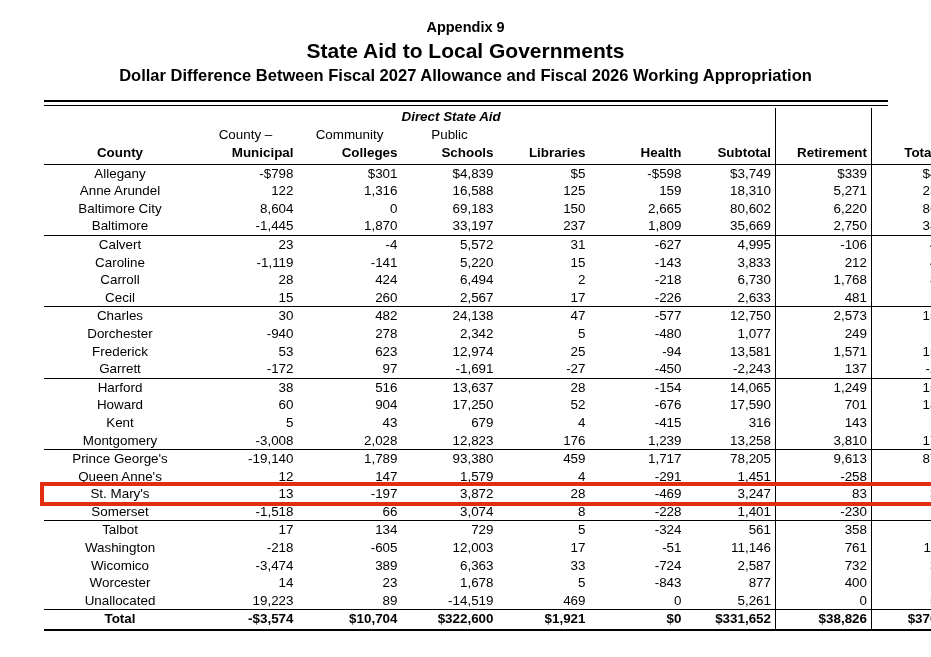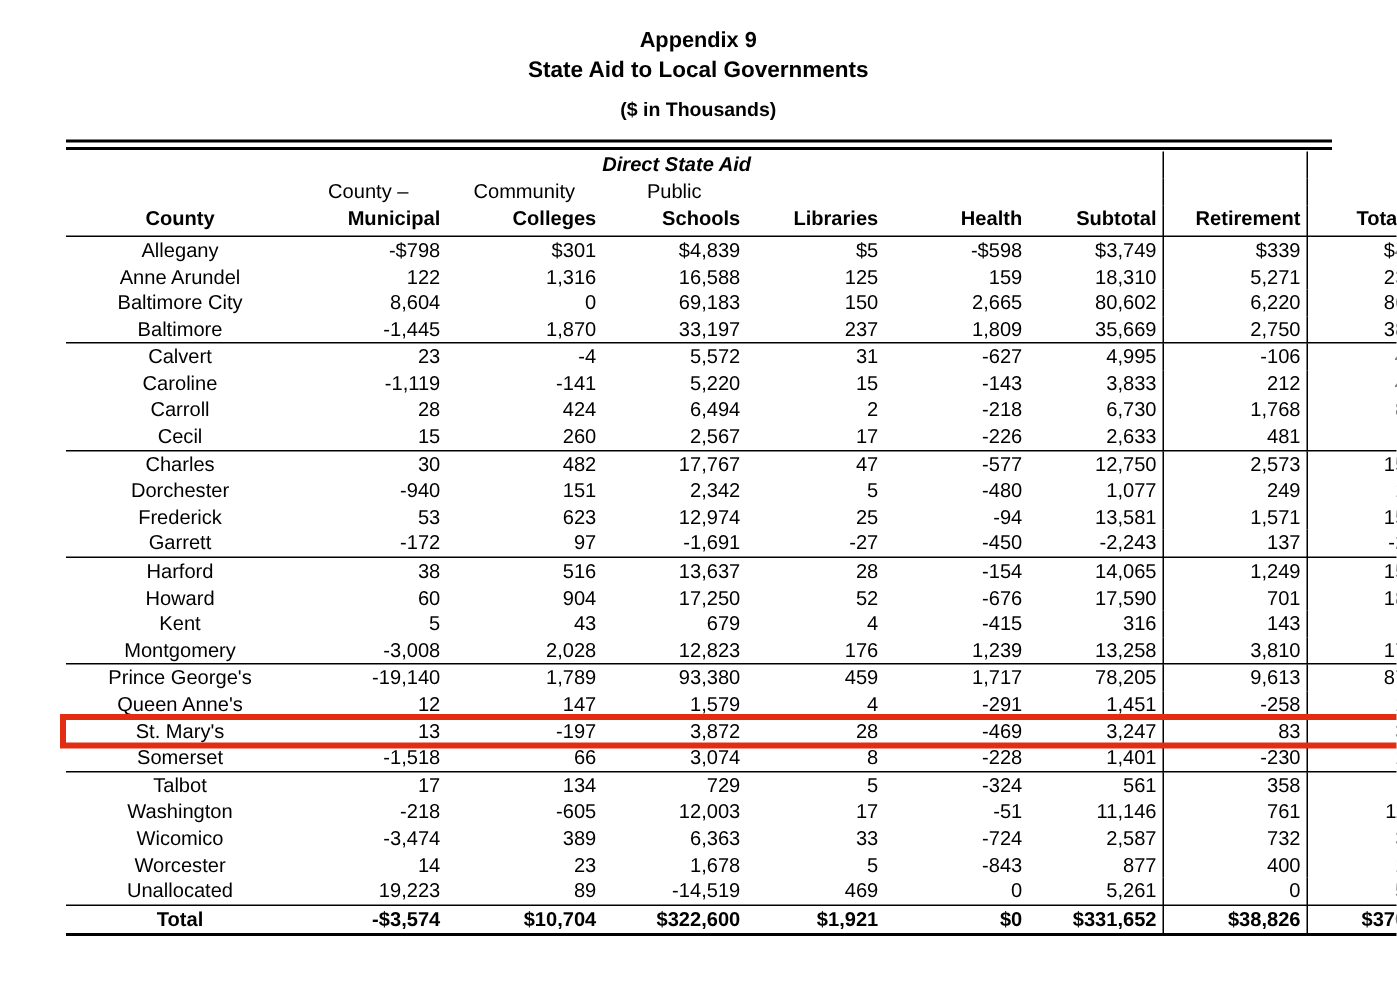--- a/index.html
+++ b/index.html
@@ -20,21 +20,21 @@
   
   .titles {
     padding-top: 18px;
     text-align: center;
   }
   .title-line {
     font-weight: bold;
     line-height: 1.32;
   }
   .t1 { font-size: 14.5px; }
-  .t2 { font-size: 15px; }
+  .t2 { font-size: 21px; }
   .t3 { font-size: 16.5px; }
   .t4 {
     font-size: 13px;
     font-weight: bold;
     margin-top: 8px;
   }
 
   
   .table-wrap {
     position: relative;
@@ -118,21 +118,21 @@
   }
 </style>
 </head>
 <body>
 
 <div id="page">
 
   <div class="titles">
     <div class="title-line t1">Appendix 9</div>
     <div class="title-line t2">State Aid to Local Governments</div>
-    <div class="t4">($ in Thousands)</div>
+    <div class="title-line t3">Dollar Difference Between Fiscal 2027 Allowance and Fiscal 2026 Working Appropriation</div>
   </div>
 
   <div class="table-wrap">
     <div class="rule-top1"></div>
     <div class="rule-top2"></div>
     <div class="hdr-spacer"></div>
 
     <table class="aid">
       <colgroup>
         <col class="c-county">
@@ -266,31 +266,31 @@
             <td class="num">17</td>
             <td class="num">-226</td>
             <td class="num vr-right">2,633</td>
             <td class="num vr-right">481</td>
             <td class="num">3,115</td>
           </tr>
           <tr>
             <td class="lbl">Charles</td>
             <td class="num">30</td>
             <td class="num">482</td>
-            <td class="num">17,767</td>
+            <td class="num">24,138</td>
             <td class="num">47</td>
             <td class="num">-577</td>
             <td class="num vr-right">12,750</td>
             <td class="num vr-right">2,573</td>
             <td class="num">15,322</td>
           </tr>
           <tr>
             <td class="lbl">Dorchester</td>
             <td class="num">-940</td>
-            <td class="num">151</td>
+            <td class="num">278</td>
             <td class="num">2,342</td>
             <td class="num">5</td>
             <td class="num">-480</td>
             <td class="num vr-right">1,077</td>
             <td class="num vr-right">249</td>
             <td class="num">1,326</td>
           </tr>
           <tr>
             <td class="lbl">Frederick</td>
             <td class="num">53</td>

